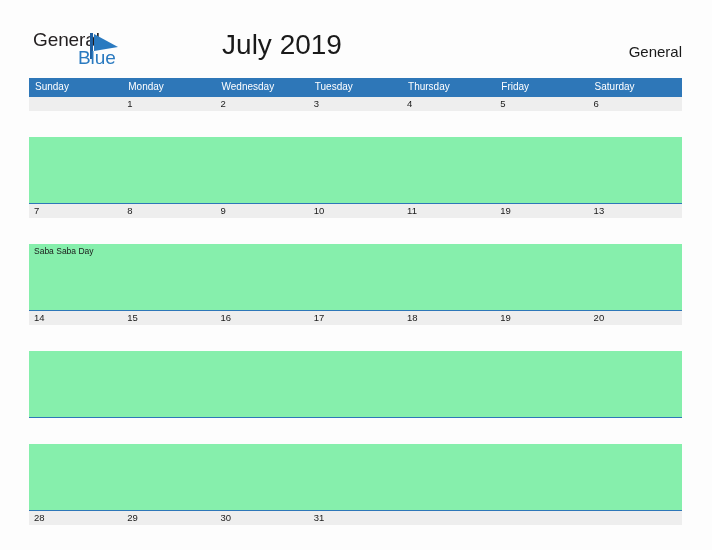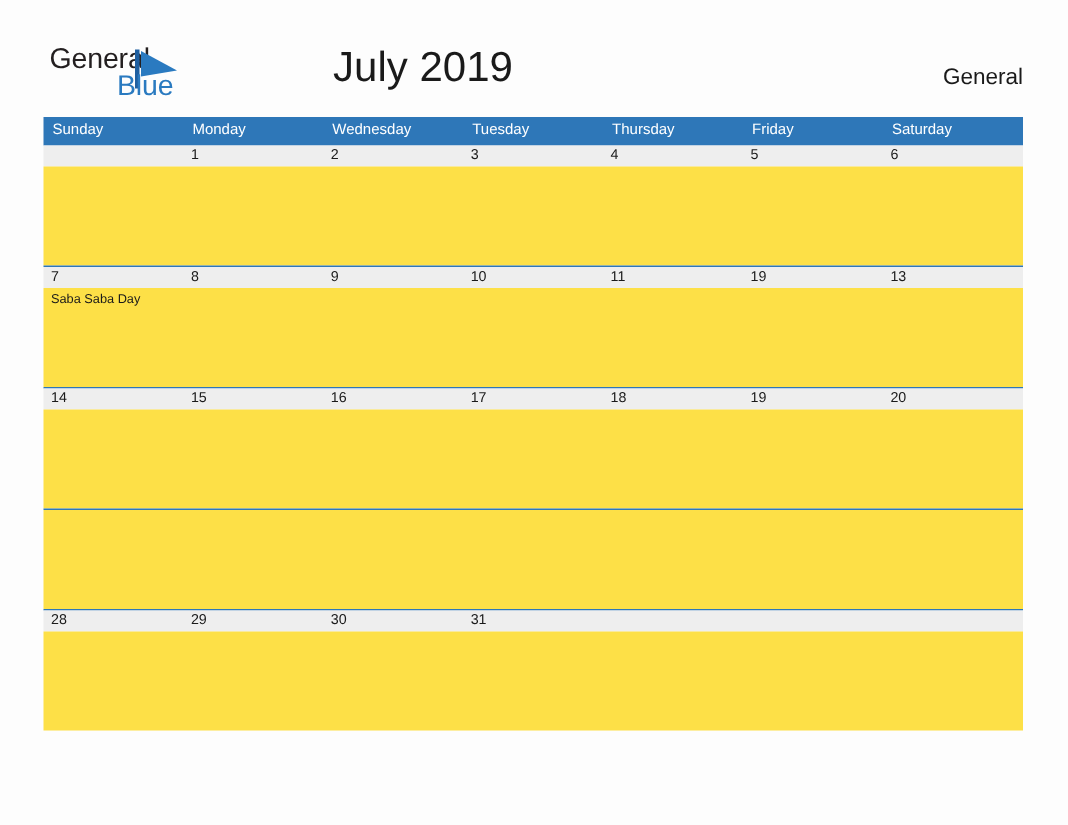--- a/index.html
+++ b/index.html
@@ -137,21 +137,22 @@
     color: #1a1a1a;
     padding-left: 5px;
     box-sizing: border-box;
     font-family: "Liberation Sans", sans-serif;
   }
 
   .event-band {
     display: flex;
     width: 653px;
     height: 66px;
-    background: #fde047;
+    background: #86efac;
+    margin-top: 26px;
   }
   .event-cell {
     width: 93.28px;
     height: 66px;
     padding: 2px 4px 0 5px;
     box-sizing: border-box;
     font-size: 8.5px;
     line-height: 11px;
     color: #1a1a1a;
     font-family: "Liberation Sans", sans-serif;

